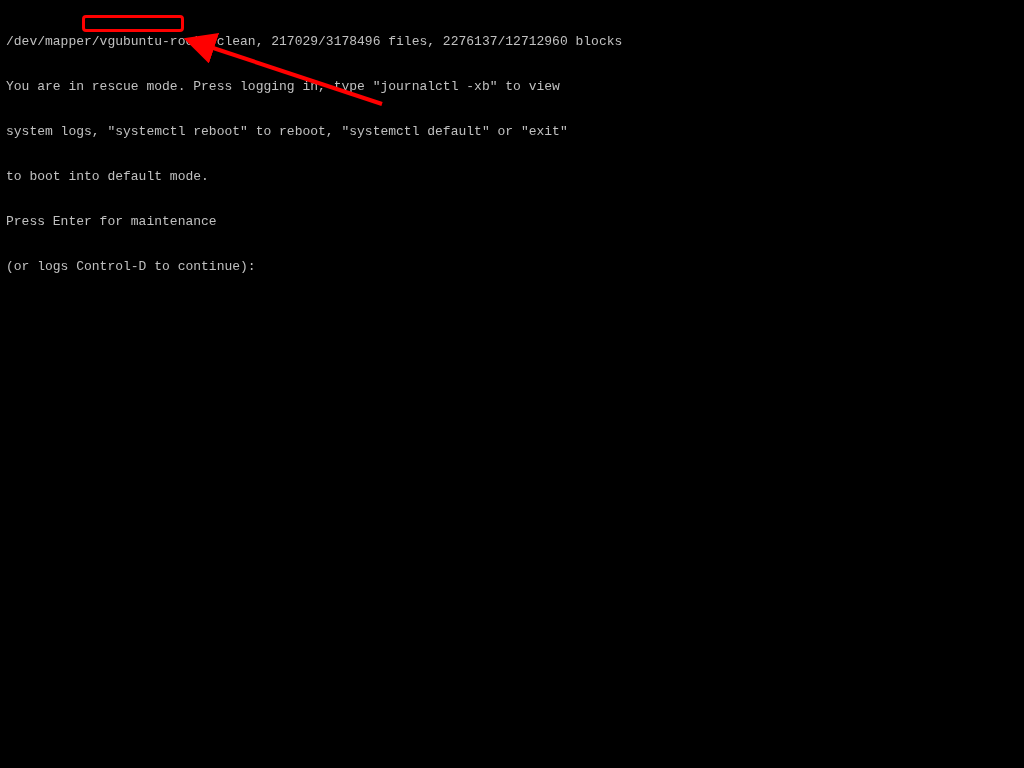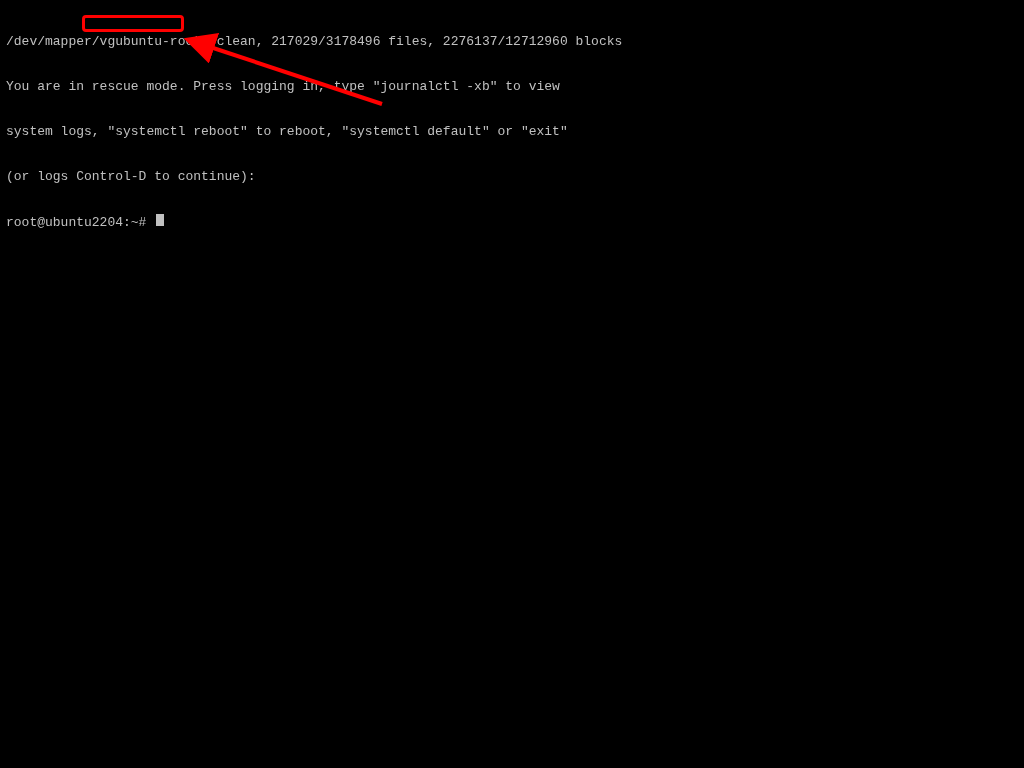--- a/index.html
+++ b/index.html
@@ -42,25 +42,23 @@
       position: absolute;
     }
   </style>
 </head>
 <body>
 
 <div class="terminal">
   <div>/dev/mapper/vgubuntu-root: clean, 217029/3178496 files, 2276137/12712960 blocks</div>
   <div>You are in rescue mode. Press logging in, type "journalctl -xb" to view</div>
   <div>system logs, "systemctl reboot" to reboot, "systemctl default" or "exit"</div>
+  <div>to boot into default mode.</div>
+  <div>Press Enter for maintenance</div>
   <div>(or logs Control-D to continue):</div>
-  <div class="prompt-line">
-    <span>root@ubuntu2204:~# </span>
-    <span class="cursor"></span>
-  </div>
 </div>
 
 <div class="annotation">
   <div class="highlight-box" style="top:15px;left:82px;width:102px;height:17px;"></div>
   <svg class="arrow-svg" width="1024" height="768">
     <defs>
       <marker id="arrowhead" markerWidth="8" markerHeight="8" refX="5" refY="4" orient="auto">
         <polygon points="0 0, 8 4, 0 8" fill="#ff0000"></polygon>
       </marker>
     </defs>

